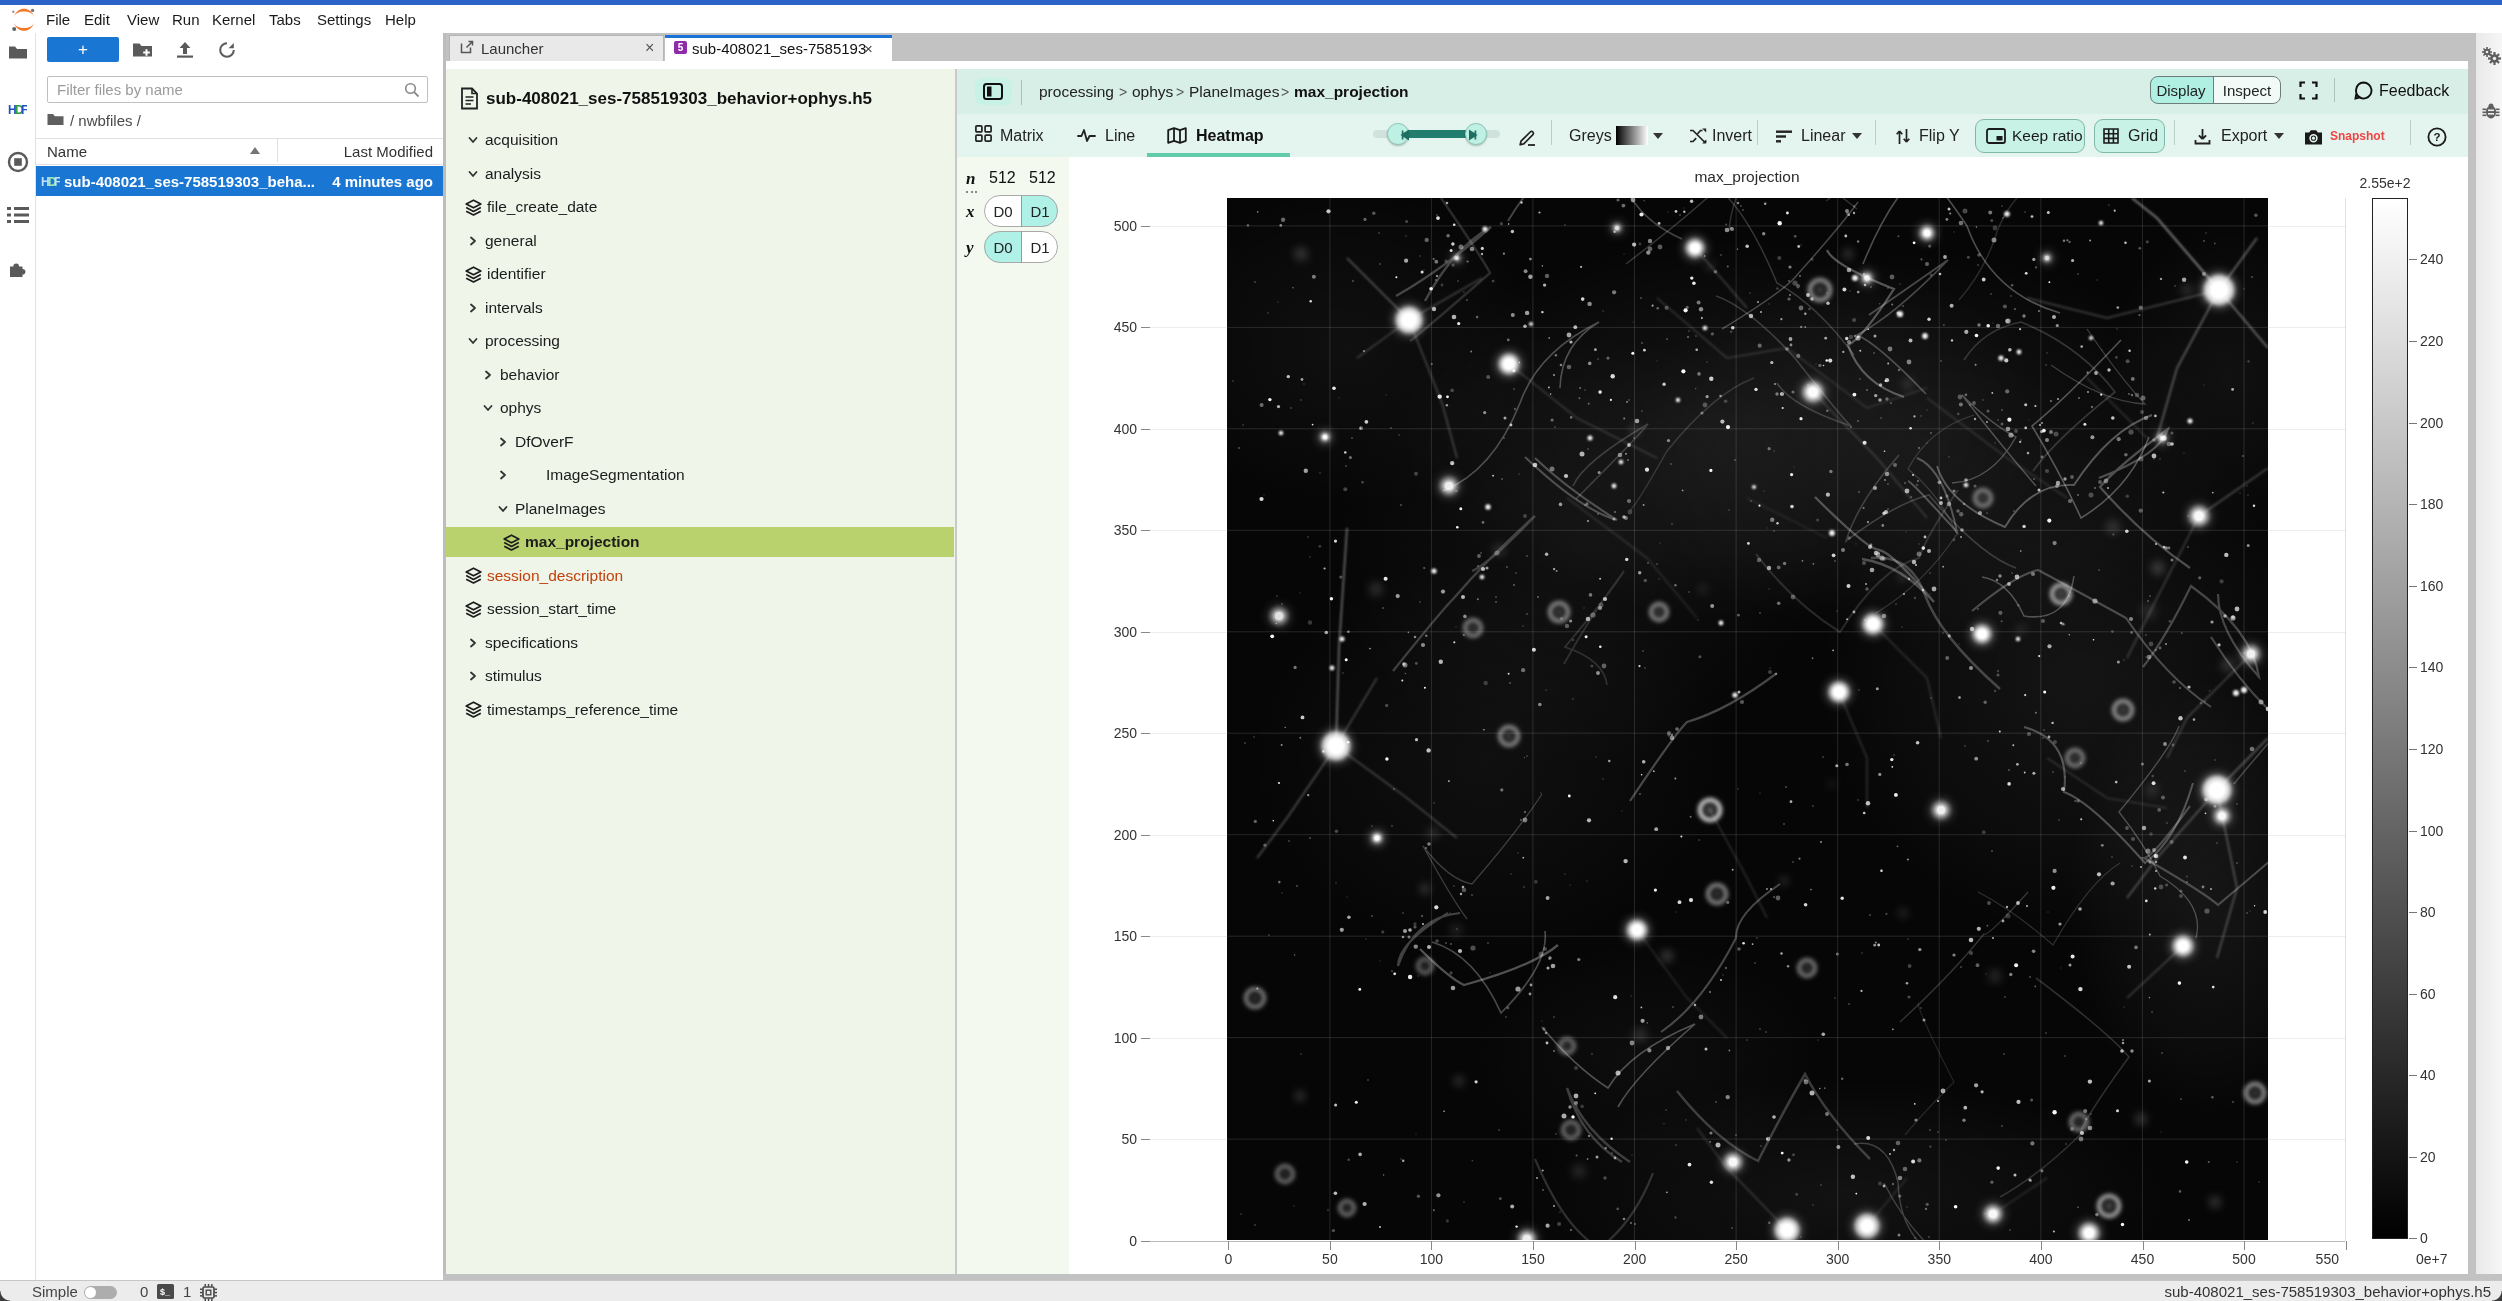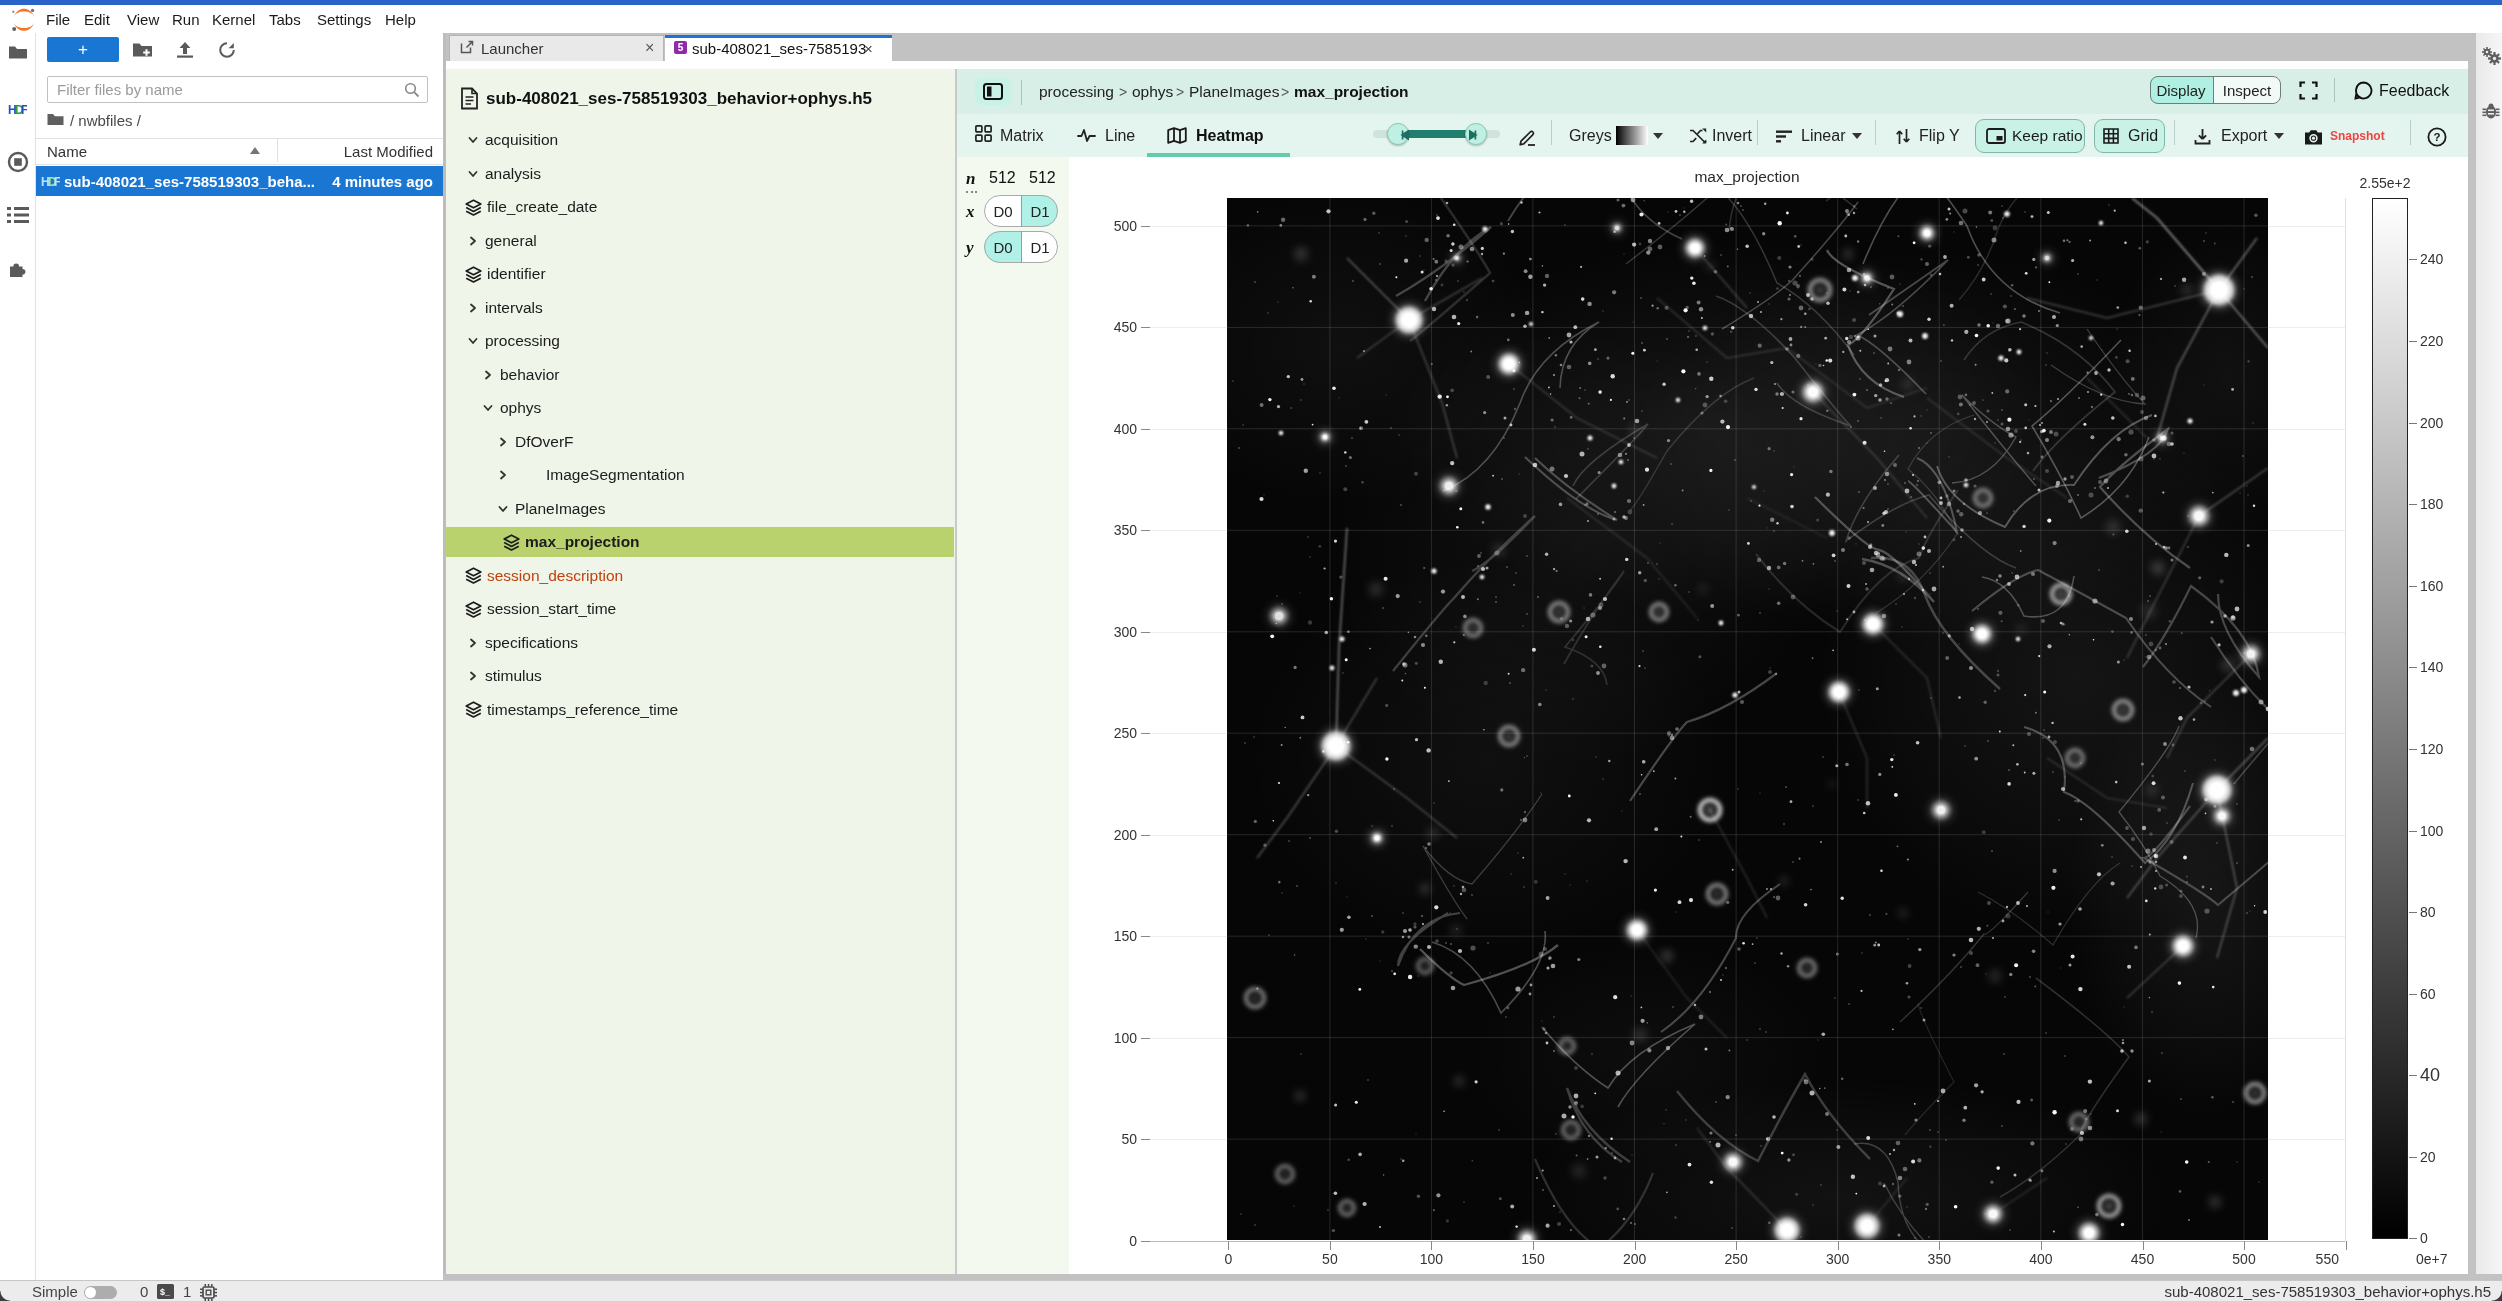--- a/index.html
+++ b/index.html
@@ -2182,21 +2182,21 @@
     <line x1="0" y1="738.2" x2="1041" y2="738.2" stroke="#fff" stroke-opacity="0.13" stroke-width="1"></line>
     <line x1="0" y1="839.6" x2="1041" y2="839.6" stroke="#fff" stroke-opacity="0.13" stroke-width="1"></line>
     <line x1="0" y1="941.1" x2="1041" y2="941.1" stroke="#fff" stroke-opacity="0.13" stroke-width="1"></line>
   </svg>
 <div style="position:absolute;left:2372px;top:198px;width:36px;height:1041px;background:linear-gradient(to bottom,#fff,#000);border:1px solid #222;box-sizing:border-box;"></div>
 <div style="position:absolute;left:2345.0px;top:173.0px;width:80px;height:20px;line-height:20px;font-size:14px;color:#333;font-weight:400;text-align:center;white-space:nowrap;">2.55e+2</div>
 <div style="position:absolute;left:2416px;top:1249.0px;height:20px;line-height:20px;font-size:14px;color:#333;font-weight:400;white-space:nowrap;">0e+7</div>
 <div style="position:absolute;left:2409px;top:1157.0px;width:8px;height:1px;background:#777;"></div>
 <div style="position:absolute;left:2420px;top:1147.0px;height:20px;line-height:20px;font-size:14px;color:#333;font-weight:400;white-space:nowrap;">20</div>
 <div style="position:absolute;left:2409px;top:1075.4px;width:8px;height:1px;background:#777;"></div>
-<div style="position:absolute;left:2420px;top:1065.4px;height:20px;line-height:20px;font-size:18px;color:#333;font-weight:400;white-space:nowrap;">40</div>
+<div style="position:absolute;left:2420px;top:1065.4px;height:20px;line-height:20px;font-size:14px;color:#333;font-weight:400;white-space:nowrap;">40</div>
 <div style="position:absolute;left:2409px;top:993.8px;width:8px;height:1px;background:#777;"></div>
 <div style="position:absolute;left:2420px;top:983.8px;height:20px;line-height:20px;font-size:14px;color:#333;font-weight:400;white-space:nowrap;">60</div>
 <div style="position:absolute;left:2409px;top:912.2px;width:8px;height:1px;background:#777;"></div>
 <div style="position:absolute;left:2420px;top:902.2px;height:20px;line-height:20px;font-size:14px;color:#333;font-weight:400;white-space:nowrap;">80</div>
 <div style="position:absolute;left:2409px;top:830.6px;width:8px;height:1px;background:#777;"></div>
 <div style="position:absolute;left:2420px;top:820.6px;height:20px;line-height:20px;font-size:14px;color:#333;font-weight:400;white-space:nowrap;">100</div>
 <div style="position:absolute;left:2409px;top:749.0px;width:8px;height:1px;background:#777;"></div>
 <div style="position:absolute;left:2420px;top:739.0px;height:20px;line-height:20px;font-size:14px;color:#333;font-weight:400;white-space:nowrap;">120</div>
 <div style="position:absolute;left:2409px;top:667.3px;width:8px;height:1px;background:#777;"></div>
 <div style="position:absolute;left:2420px;top:657.3px;height:20px;line-height:20px;font-size:14px;color:#333;font-weight:400;white-space:nowrap;">140</div>

